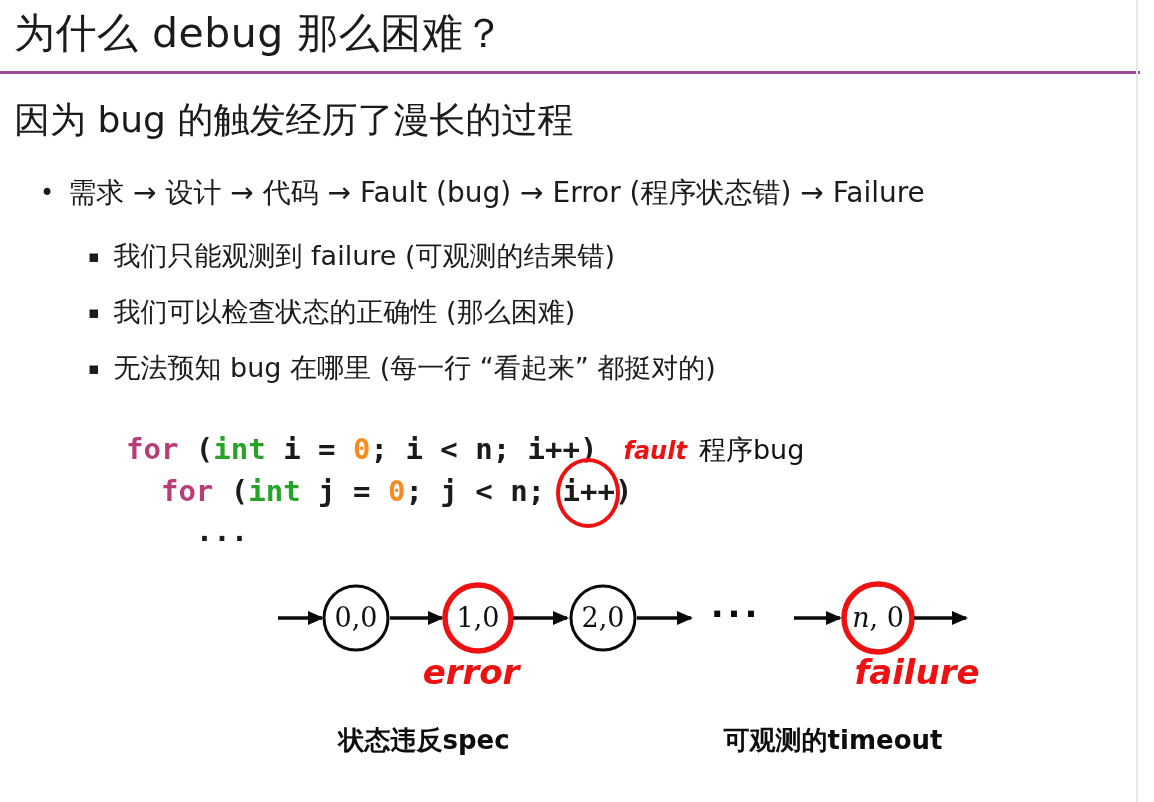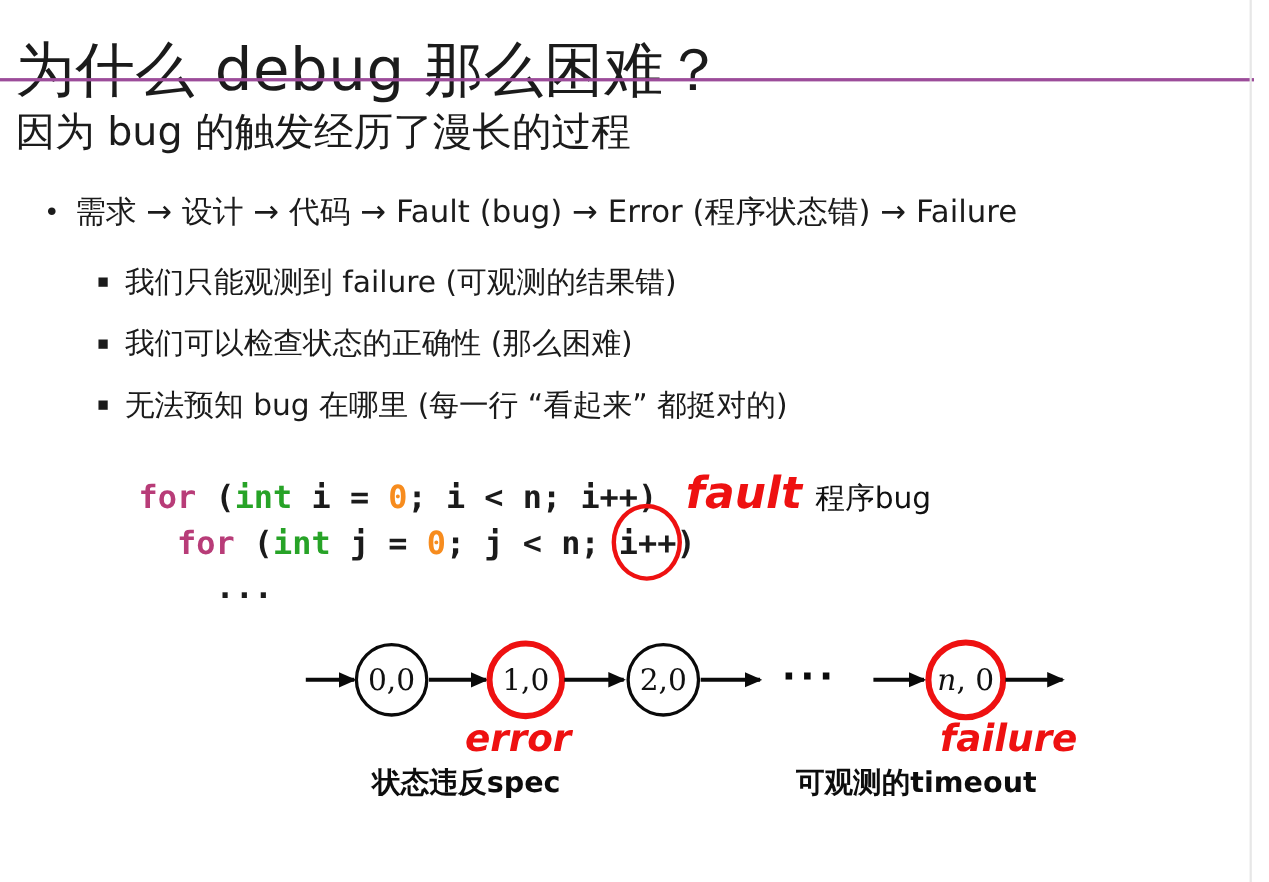--- a/index.html
+++ b/index.html
@@ -1,46 +1,46 @@
 <!DOCTYPE html>
 <html style="--accent-rule: #9c4c9a; --highlight-red: #ee1111; --code-keyword: #b83c78; --code-type: #27a327; --code-number: #f78c1e; --text: #1b1b1b; --border-gray: #e7e7e7;"><head>
 <meta charset="utf-8">
 <style>
   html,body{margin:0;padding:0;background:#fff;}
   .slide{position:relative;width:1154px;height:802px;background:#ffffff;overflow:hidden;
          font-family:"DejaVu Sans","Liberation Sans",sans-serif;color:var(--text,#1b1b1b);}
   .abs{position:absolute;}
-  .page-title{left:14px;top:6px;font-size:54px;font-weight:500;letter-spacing:.5px;margin-top:22px;}
+  .page-title{left:14px;top:6px;font-size:41px;font-weight:500;letter-spacing:.5px;}
   .title-rule{left:0;top:71px;width:1140px;height:3px;background:var(--accent-rule,#9c4c9a);}
   .right-border{left:1136px;top:0;width:2px;height:802px;background:var(--border-gray,#e7e7e7);}
   .intro{left:14px;top:96px;font-size:36px;}
   .bullet-row{display:flex;align-items:flex-start;}
   .main-bullet{left:40px;top:174px;font-size:28px;}
   .main-bullet .marker{font-size:24px;margin-right:14px;line-height:38px;}
   .sub-bullet{font-size:27px;}
   .sub-bullet .marker{font-size:17px;margin-right:14px;line-height:36px;}
   .sub1{left:88px;top:238px;} .sub2{left:88px;top:294px;} .sub3{left:88px;top:350px;}
   .code-block{left:126px;top:429px;font-family:"DejaVu Sans Mono","Liberation Mono",monospace;
               font-size:29px;font-weight:bold;line-height:40px;white-space:pre;}
   .kw{color:var(--code-keyword,#b83c78);}
   .ty{color:var(--code-type,#27a327);}
   .num{color:var(--code-number,#f78c1e);}
   .fault{font-family:"DejaVu Sans",sans-serif;font-style:italic;font-weight:bold;
-         font-size:40px;color:var(--highlight-red,#ee1111);margin-left:26px;}
+         font-size:24px;color:var(--highlight-red,#ee1111);margin-left:26px;}
   .fault-note{font-family:"DejaVu Sans",sans-serif;font-weight:500;font-size:27px;
               color:#111;margin-left:12px;}
   .bug-ellipse{left:556px;top:458px;width:56px;height:62px;border:4px solid var(--highlight-red,#ee1111);
                border-radius:50%;background:transparent;}
   .diagram{left:258px;top:574px;}
   .node-label{font-family:"DejaVu Serif","Liberation Serif",serif;font-size:27px;fill:#111;}
   .node-label .var{font-style:italic;}
   .red-label{font-style:italic;font-weight:bold;font-size:34px;color:var(--highlight-red,#ee1111);text-align:center;}
   .error-label{left:371px;top:652px;width:200px;}
   .failure-label{left:817px;top:652px;width:200px;}
-  .caption{font-size:26px;font-weight:700;color:#0d0d0d;text-align:center;}
+  .caption{font-size:26px;font-weight:700;color:#0d0d0d;text-align:center;margin-top:29px;}
   .error-caption{left:274px;top:694px;width:300px;}
   .failure-caption{left:683px;top:694px;width:300px;}
 </style>
 </head>
 <body>
 
 <div class="slide">
 
   <div class="abs page-title">为什么 debug 那么困难？</div>
   <div class="abs title-rule"></div>

